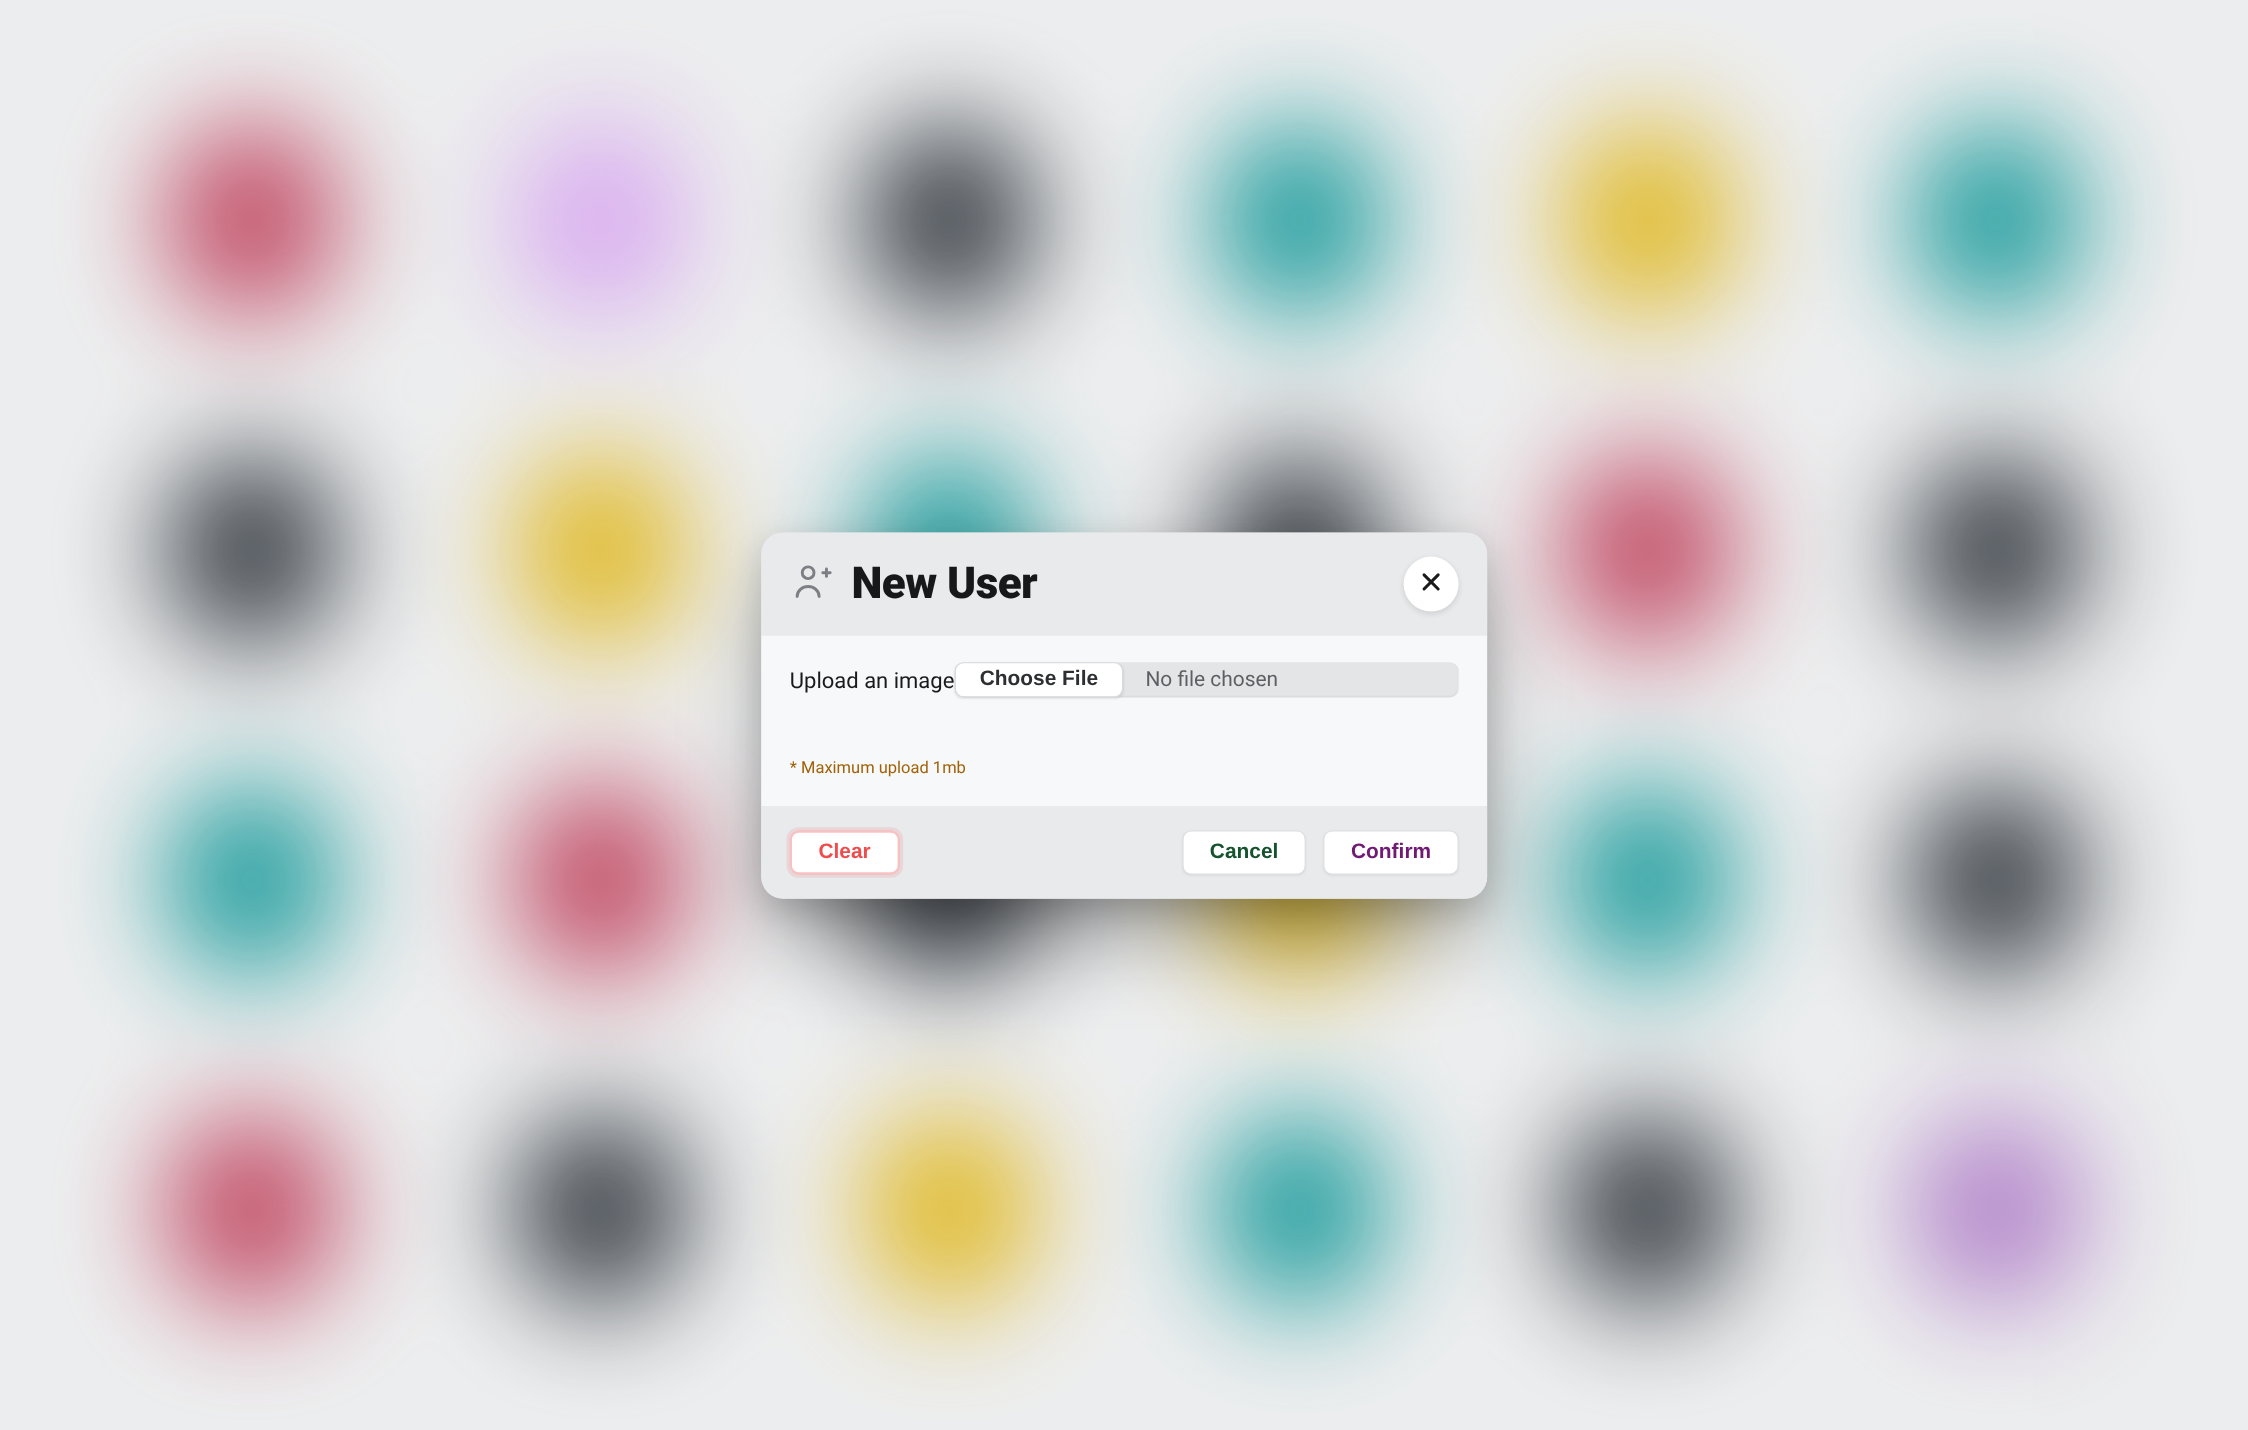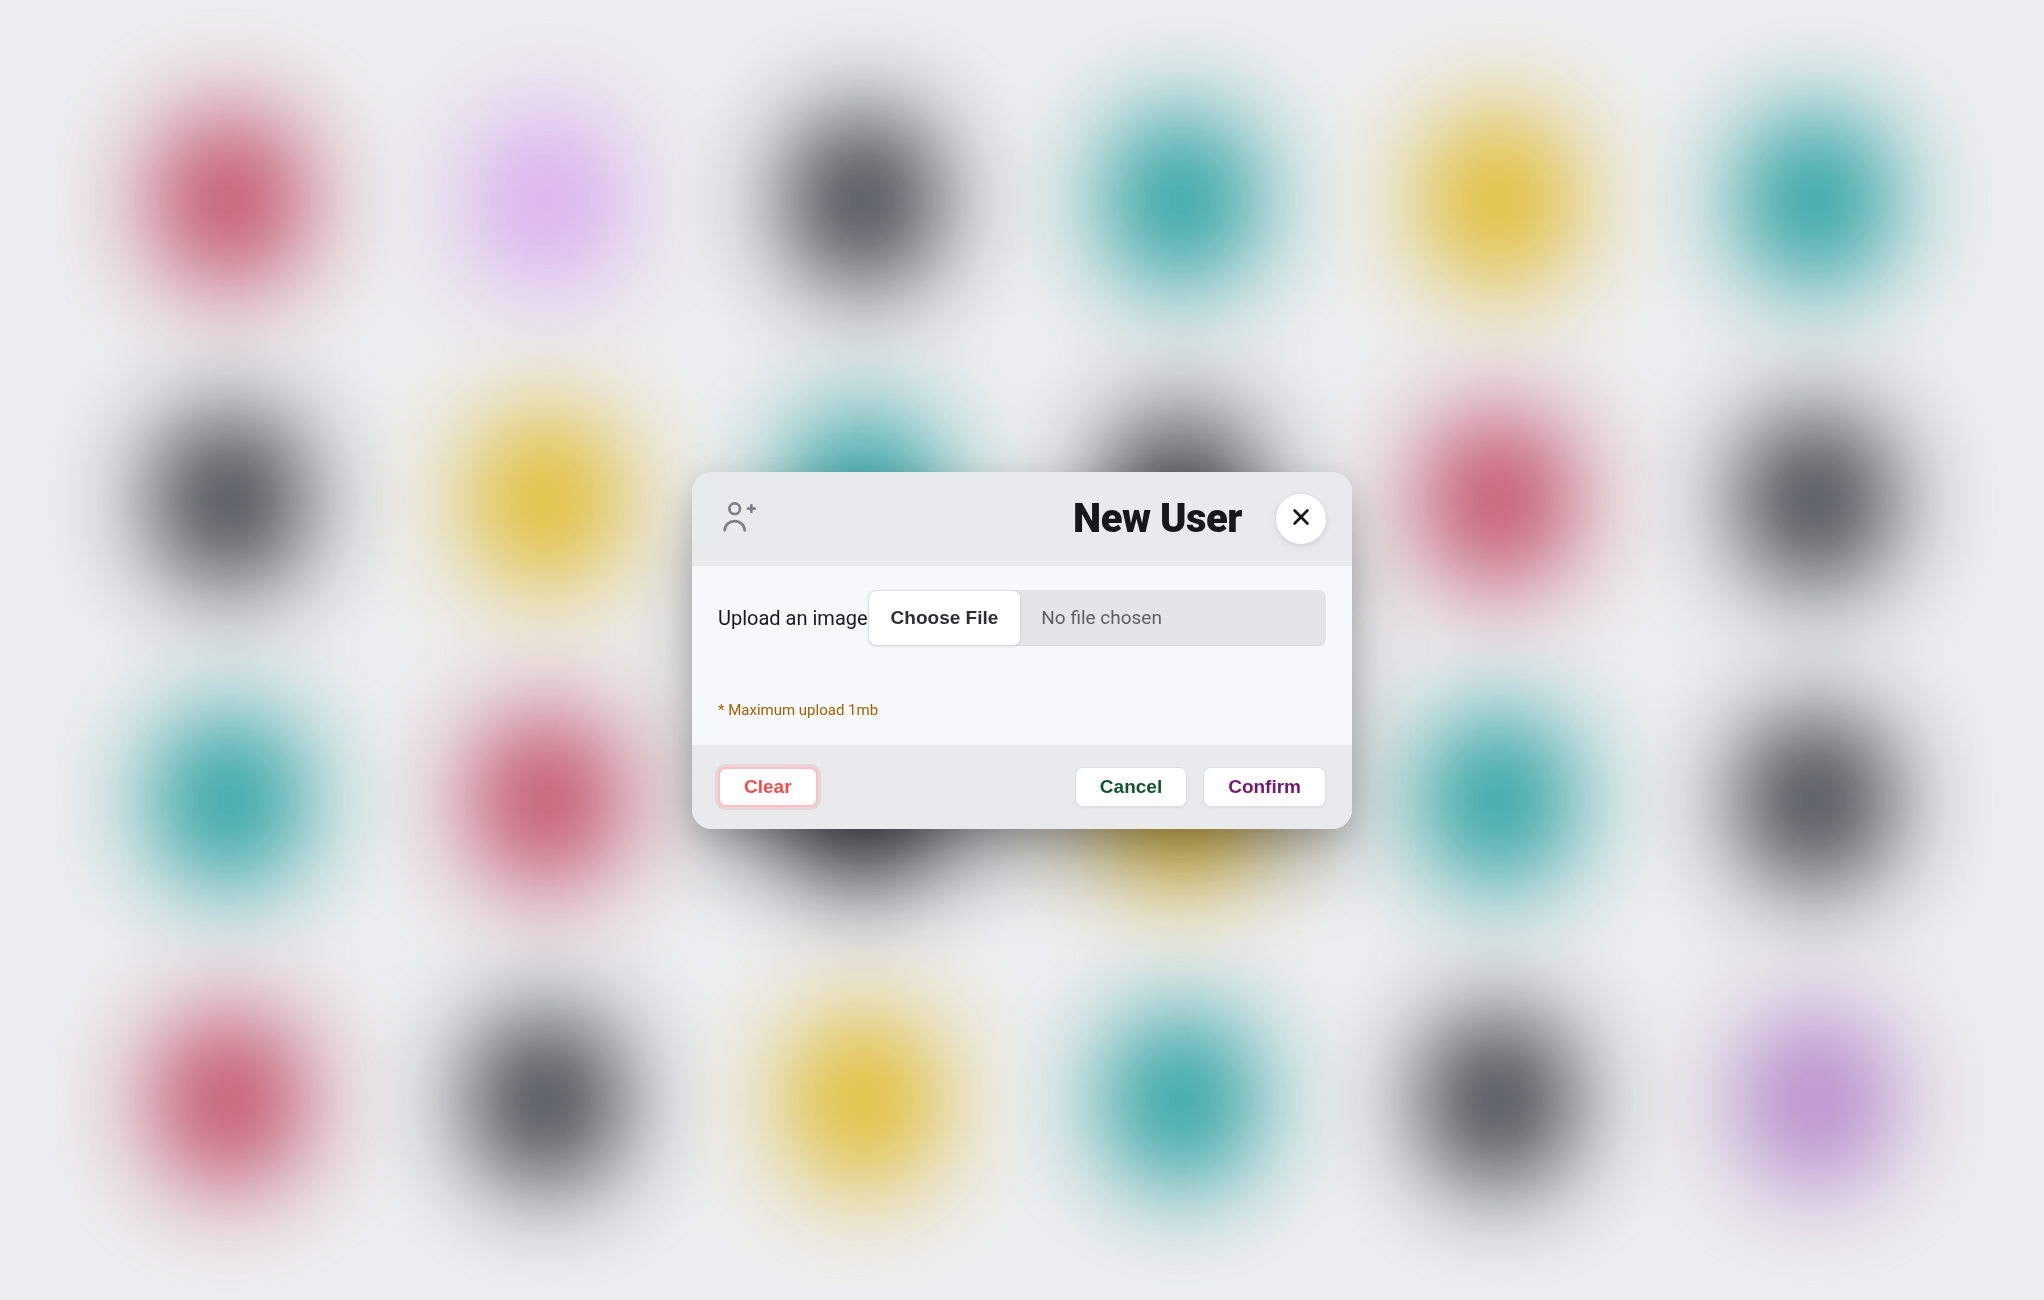--- a/index.html
+++ b/index.html
@@ -44,23 +44,22 @@
     width: 660px;
     background: #e9eaec;
     border-radius: 20px;
     box-shadow: 0 40px 80px -10px rgba(0,0,0,0.35), 0 10px 30px rgba(0,0,0,0.15);
     overflow: hidden;
   }
 
   .modal-header {
     display: flex; align-items: center;
     padding: 22px 26px 22px 26px;
-    gap: 34px;
+    gap: 16px;
     background: #e9eaec;
-    text-align: right;
   }
   .modal-header .icon { color: #7d7f84; flex: 0 0 auto; }
   .modal-title {
     font-size: 40px;
     font-weight: 900;
     letter-spacing: -0.5px;
     color: #17181a;
     flex: 1 1 auto;
   }
   .close-btn {
@@ -82,21 +81,21 @@
     display: flex; align-items: center; 
   }
   .upload-label {
     font-size: 20px; color: #1a1a1a;
   }
   .file-picker {
     flex: 1;
     display: flex; align-items: stretch;
     background: #e4e5e7;
     border-radius: 8px;
-    height: 56px;
+    height: 32px;
     box-shadow: inset 0 -1px 2px rgba(0,0,0,0.06);
   }
   .choose-file {
     background: #ffffff;
     border: 1px solid #d9dadd;
     border-radius: 8px;
     padding: 0 22px;
     font-size: 19px; font-weight: 700;
     color: #2d2f33;
     cursor: pointer;

